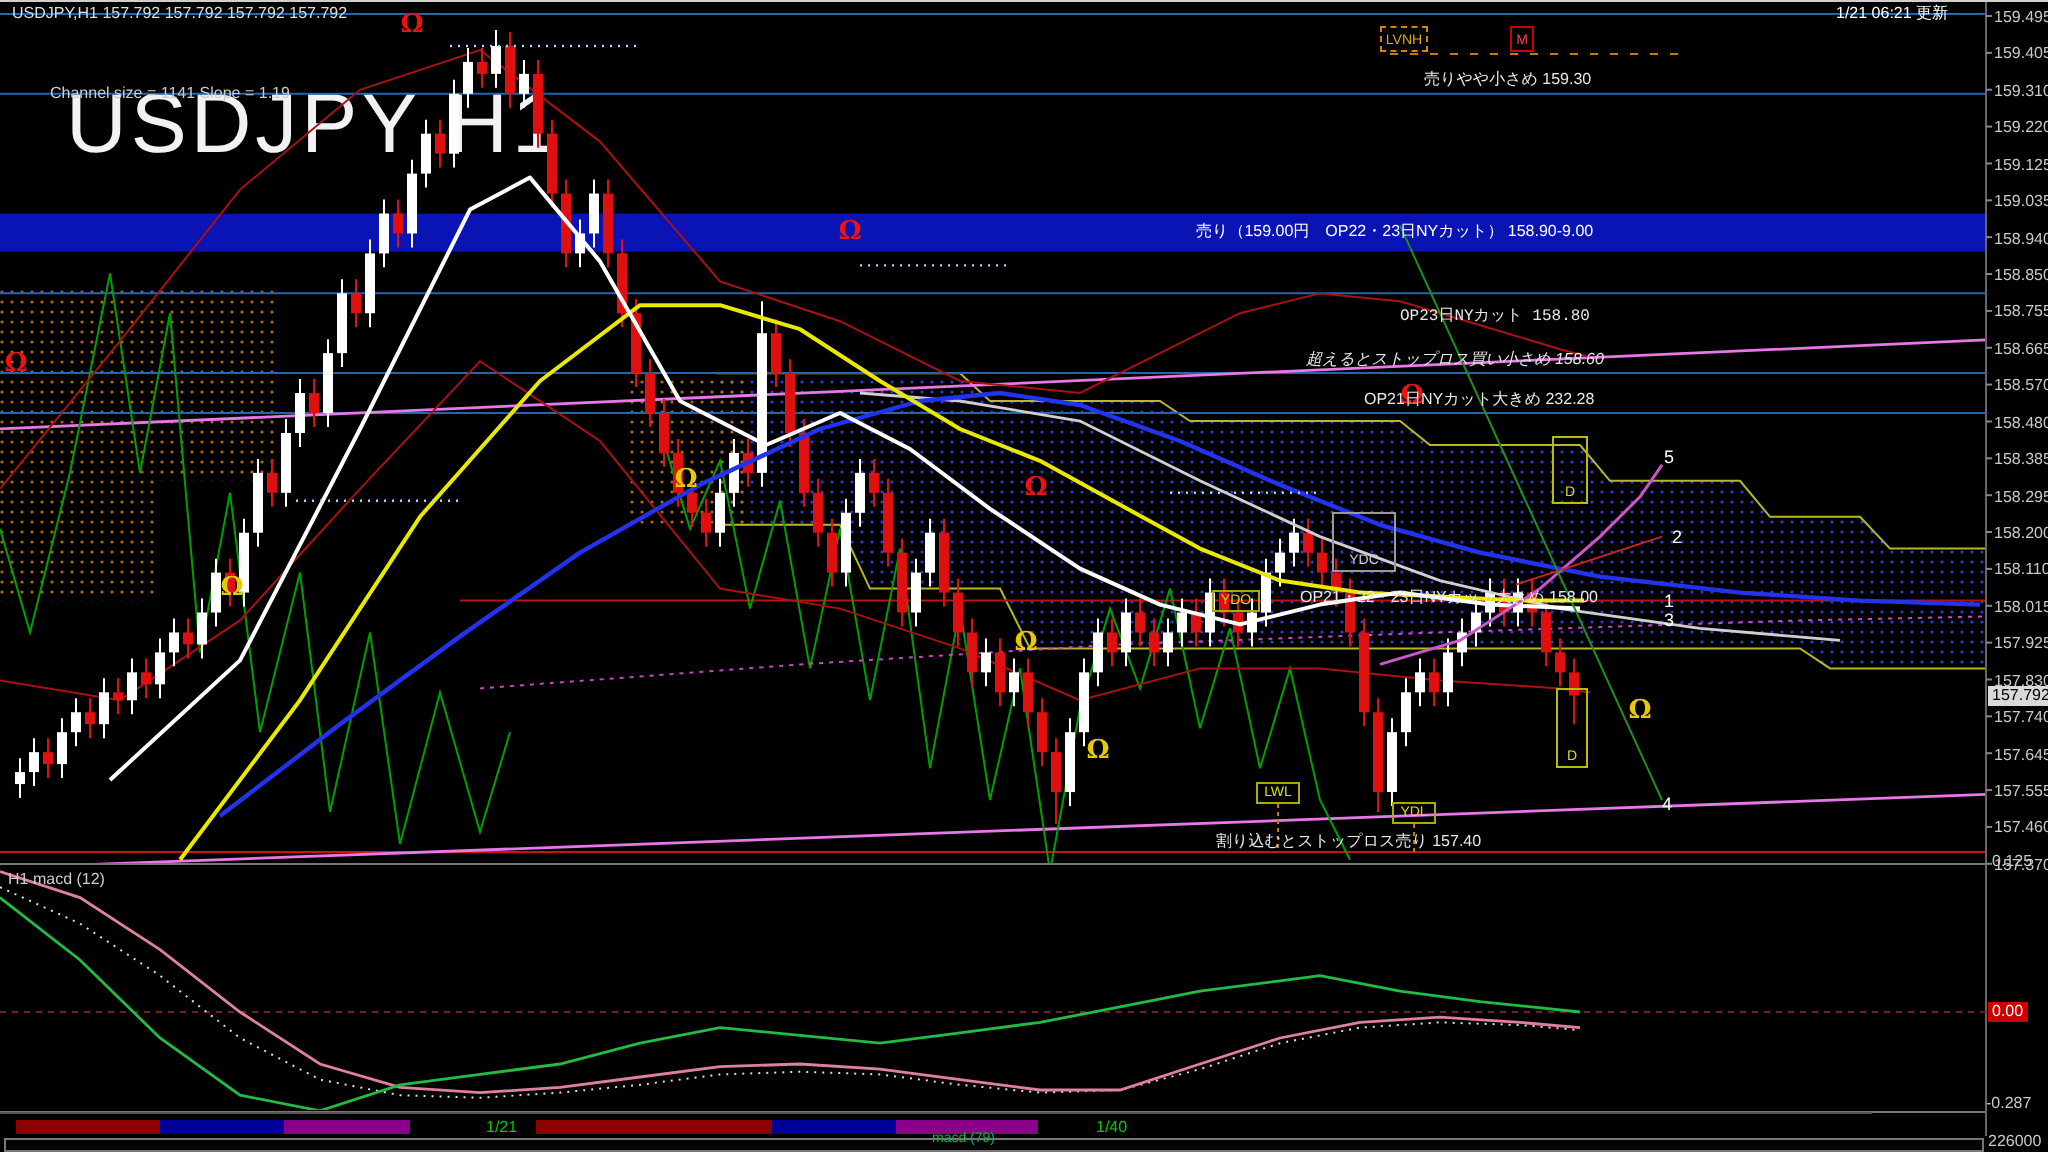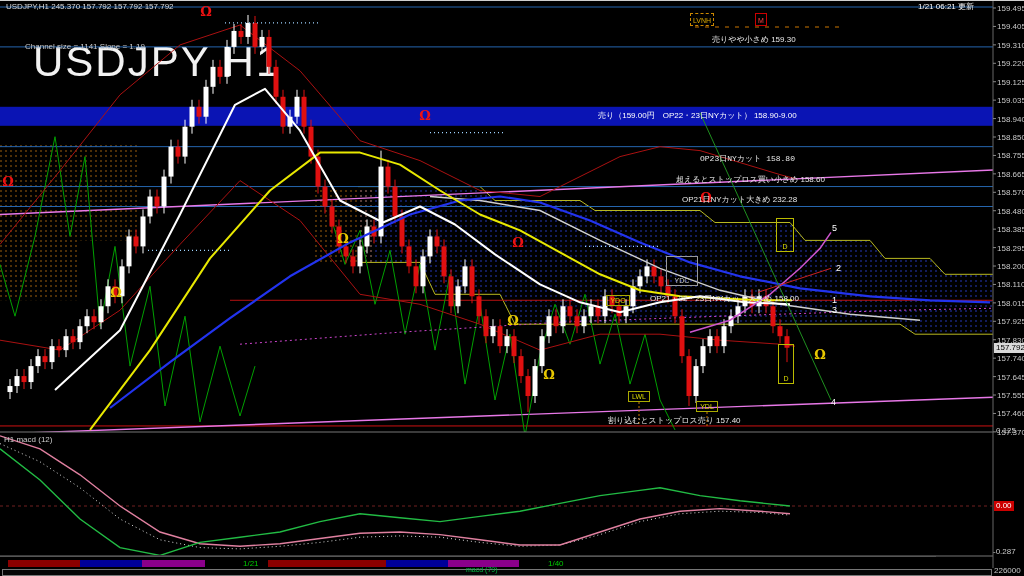--- a/index.html
+++ b/index.html
@@ -352,28 +352,28 @@
       <line x1="993" y1="413.46" x2="996" y2="413.46" stroke="#888" stroke-width="1"></line>
       <line x1="993" y1="431.89" x2="996" y2="431.89" stroke="#888" stroke-width="1"></line>
       <g clip-path="url(#macdClip)">
         <line x1="0" y1="506" x2="993" y2="506" stroke="#702020" stroke-width="1" stroke-dasharray="3,3"></line>
         <polyline stroke="#dddddd" stroke-width="1" stroke-dasharray="1,3" points="0,443.6 40,461.8 80,487.8 120,519.0 160,539.8 200,547.6 240,548.9 280,546.3 320,542.4 360,537.2 400,535.9 440,537.2 480,542.4 520,546.3 560,545.0 600,534.6 640,521.6 680,513.8 720,511.2 760,512.5 790,515.1" fill="none"></polyline>
         <polyline stroke="#e080a0" stroke-width="1.4" points="0,435.8 40,448.8 80,474.8 120,506.0 160,532.0 200,543.7 240,546.3 280,543.7 320,538.5 360,533.3 400,532.0 440,534.6 480,539.8 520,545.0 560,545.0 600,532.0 640,519.0 680,511.2 720,508.6 760,511.2 790,513.8" fill="none"></polyline>
         <polyline stroke="#22bb44" stroke-width="1.4" points="0,448.8 40,480.0 80,519.0 120,547.6 160,555.4 200,542.4 240,537.2 280,532.0 320,521.6 360,513.8 400,517.7 440,521.6 480,516.4 520,511.2 560,503.4 600,495.6 640,490.4 660,487.8 700,495.6 740,500.8 790,506.0" fill="none"></polyline>
       </g>
     </svg>
 
-  <div class="ann small" style="left:6px;top:1px;color:#dddddd">USDJPY,H1  245.370 157.792 157.792 157.792</div>
+  <div class="ann small" style="left:6px;top:1px;color:#dddddd">USDJPY,H1  157.792 157.792 157.792 157.792</div>
   <div class="ann small" style="left:918px;top:1px;color:#ffffff">1/21 06:21 更新</div>
   <div class="ann small" style="left:25px;top:41px;color:#cccccc">Channel size = 1141 Slope = 1.19</div>
 
   <div class="ann small" style="left: 712px; top: 34px;">売りやや小さめ 159.30</div>
   <div class="ann small" style="color: rgb(255, 255, 255); left: 598px; top: 110px;">売り（159.00円　OP22・23日NYカット） 158.90-9.00</div>
   <div class="ann small" style="left: 700px; top: 153px; font-family: Liberation Mono, monospace;">OP23日NYカット 158.80</div>
-  <div class="ann small" style="left: 676px; top: 174px;">超えるとストップロス買い小さめ 158.60</div>
+  <div class="ann small" style="left: 653px; top: 174px; font-style: italic;">超えるとストップロス買い小さめ 158.60</div>
   <div class="ann small" style="left: 682px; top: 194px;">OP21日NYカット大きめ 232.28</div>
   <div class="ann small" style="left: 650px; top: 293px;">OP21・22・23日NYカット大きめ 158.00</div>
   <div class="ann small" style="left: 608px; top: 415px;">割り込むとストップロス売り 157.40</div>
 
   <div class="tag" style="left: 690px; top: 13px; width: 24px; height: 13px; color: rgb(221, 170, 0); border: 1px dashed rgb(204, 136, 0);">LVNH</div>
   <div class="tag" style="left: 755px; top: 13px; width: 12px; height: 13px; color: rgb(255, 68, 68); border: 1px solid rgb(204, 0, 0);">M</div>
   <div class="tag" style="left: 666px; top: 256px; width: 32px; height: 30px; color: rgb(204, 204, 204); border: 1px solid rgb(153, 153, 153);">YDC</div>
   <div class="tag" style="left: 606px; top: 295px; width: 24px; height: 11px; color: rgb(221, 221, 0); border: 1px solid rgb(170, 170, 0);">YDO</div>
   <div class="tag" style="left: 628px; top: 391px; width: 22px; height: 11px; color: rgb(221, 221, 0); border: 1px solid rgb(170, 170, 0);">LWL</div>
   <div class="tag" style="left: 696px; top: 401px; width: 22px; height: 11px; color: rgb(221, 221, 0); border: 1px solid rgb(170, 170, 0);">YDL</div>

